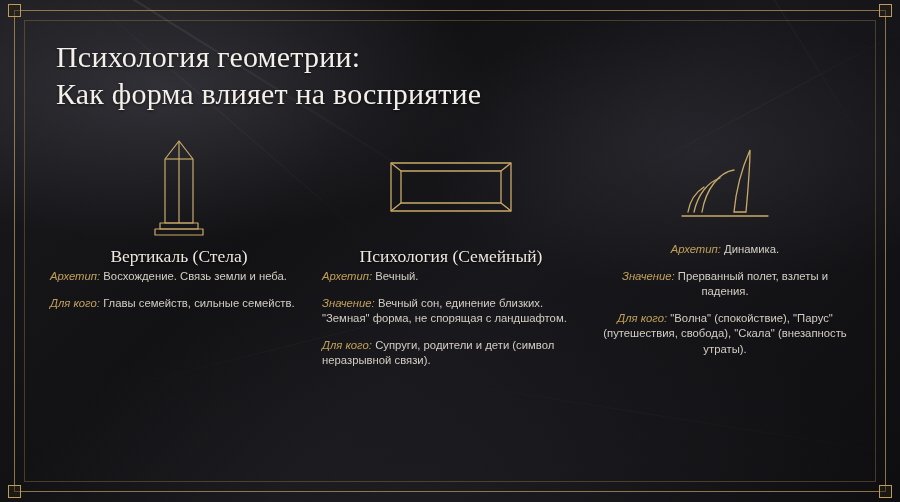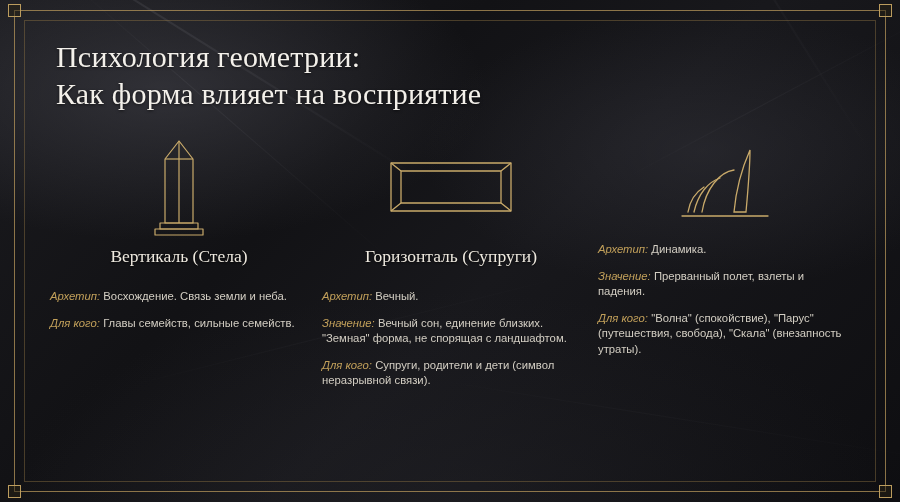--- a/index.html
+++ b/index.html
@@ -97,21 +97,21 @@
     display: flex;
     align-items: center;
     justify-content: center;
   }
   .col-title {
     text-align: center;
     color: #efeae0;
     font-size: 17.5px;
     font-family: "Liberation Serif", serif;
     margin-top: 4px;
-    margin-bottom: 22px;
+    margin-bottom: 2px;
     text-shadow: 0 1px 2px rgba(0,0,0,0.7);
   }
   .entry {
     font-family: "Liberation Sans", sans-serif;
     font-size: 11.3px;
     line-height: 15.5px;
     color: #cfcabf;
     margin-bottom: 11px;
   }
   .entry .lab {
@@ -120,21 +120,21 @@
   }
   .entry .val {
     color: #d3cec3;
   }
   .col-2 .entry, .col-2 .col-title { }
   .col-1 { margin-left: 6px; }
   .col-2 { margin-left: 14px; }
   .col-3 { margin-left: 18px; }
   .col-1 .entry { padding-right: 10px; }
   .col-2 .entry { padding-right: 4px; }
-  .col-3 .entry { padding-right: 4px; }
+  .col-3 .entry { padding-right: 4px; text-align: center; }
 
   svg { display: block; }
 </style>
 </head>
 <body>
 
 <div class="slide">
 
   <div class="vein v1"></div>
   <div class="vein v2"></div>
@@ -181,21 +181,21 @@
     <div class="col col-2">
       <div class="col-icon">
         <svg width="130" height="70" viewBox="0 0 130 70">
           <g fill="none" stroke="#c9aa6a" stroke-width="1.3" stroke-linejoin="round">
             <rect x="5" y="11" width="120" height="48"></rect>
             <rect x="15" y="19" width="100" height="32"></rect>
             <path d="M5 11 L15 19 M125 11 L115 19 M5 59 L15 51 M125 59 L115 51"></path>
           </g>
         </svg>
       </div>
-      <div class="col-title">Горизонталь (Супруги)</div>
+      <div class="col-title">Психология (Семейный)</div>
       <div class="entry">
         <span class="lab">Архетип:</span>
         <span class="val">Вечный.</span>
       </div>
       <div class="entry">
         <span class="lab">Значение:</span>
         <span class="val">Вечный сон, единение близких. "Земная" форма, не спорящая с ландшафтом.</span>
       </div>
       <div class="entry">
         <span class="lab">Для кого:</span>

